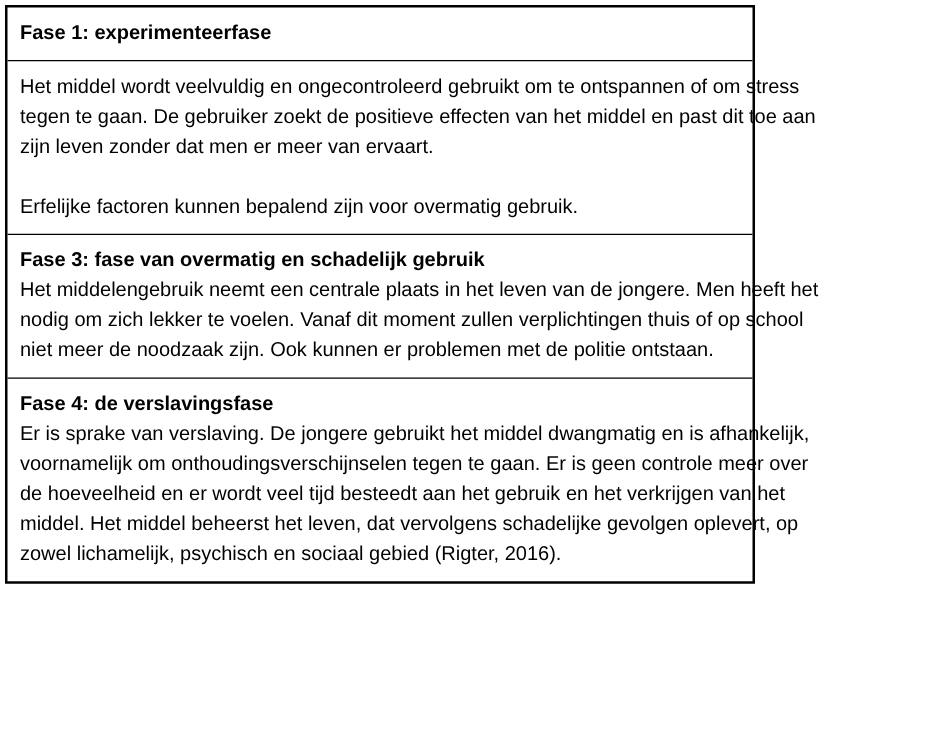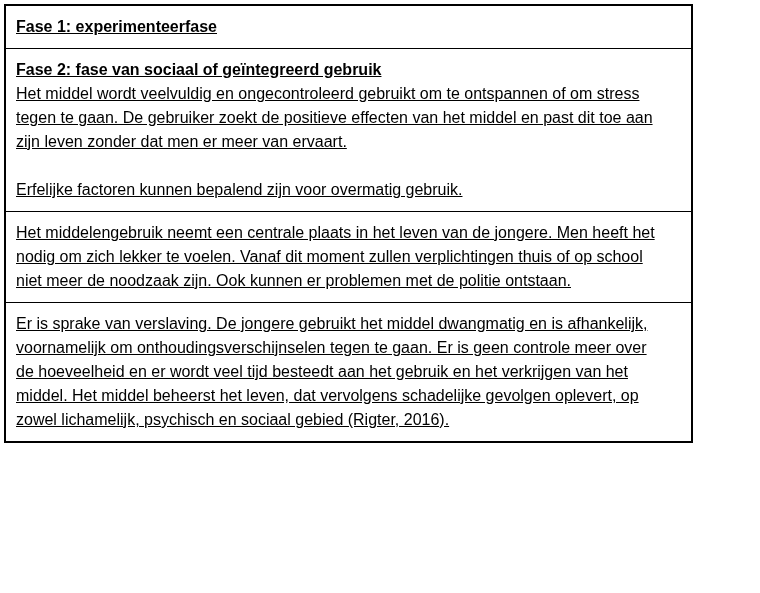--- a/index.html
+++ b/index.html
@@ -11,25 +11,24 @@
     width: 760px;
     height: 593px;
     position: relative;
     font-family: "Liberation Sans", "DejaVu Sans", sans-serif;
     color: #000000;
   }
   .phase-table {
     position: absolute;
     left: 4px;
     top: 4px;
-    width: 689px;
+    width: 600px;
     box-sizing: border-box;
     border: 2px solid #000000;
     background: #ffffff;
-    text-decoration: underline;
   }
   .phase-row {
     padding: 9px 0 9px 10px;
     font-size: 16px;
     line-height: 24px;
   }
   .phase-row + .phase-row {
     border-top: 1px solid #000000;
   }
   .phase-heading {
@@ -43,35 +42,36 @@
 </head>
 <body>
 
 <div class="phase-table">
 
   <div class="phase-row">
     <div class="phase-heading">Fase 1: experimenteerfase</div>
   </div>
 
   <div class="phase-row">
-    <div class="phase-heading">Fase 2: fase van sociaal of geïntegreerd gebruik</div>
     <div class="phase-body">Het middel wordt veelvuldig en ongecontroleerd gebruikt om te ontspannen of om stress
 tegen te gaan. De gebruiker zoekt de positieve effecten van het middel en past dit toe aan
 zijn leven zonder dat men er meer van ervaart.
 
 Erfelijke factoren kunnen bepalend zijn voor overmatig gebruik.</div>
   </div>
 
   <div class="phase-row">
+    <div class="phase-heading">Fase 3: fase van overmatig en schadelijk gebruik</div>
     <div class="phase-body">Het middelengebruik neemt een centrale plaats in het leven van de jongere. Men heeft het
 nodig om zich lekker te voelen. Vanaf dit moment zullen verplichtingen thuis of op school
 niet meer de noodzaak zijn. Ook kunnen er problemen met de politie ontstaan.</div>
   </div>
 
   <div class="phase-row">
+    <div class="phase-heading">Fase 4: de verslavingsfase</div>
     <div class="phase-body">Er is sprake van verslaving. De jongere gebruikt het middel dwangmatig en is afhankelijk,
 voornamelijk om onthoudingsverschijnselen tegen te gaan. Er is geen controle meer over
 de hoeveelheid en er wordt veel tijd besteedt aan het gebruik en het verkrijgen van het
 middel. Het middel beheerst het leven, dat vervolgens schadelijke gevolgen oplevert, op
 zowel lichamelijk, psychisch en sociaal gebied (Rigter, 2016).</div>
   </div>
 
 </div>
 
 </body></html>

